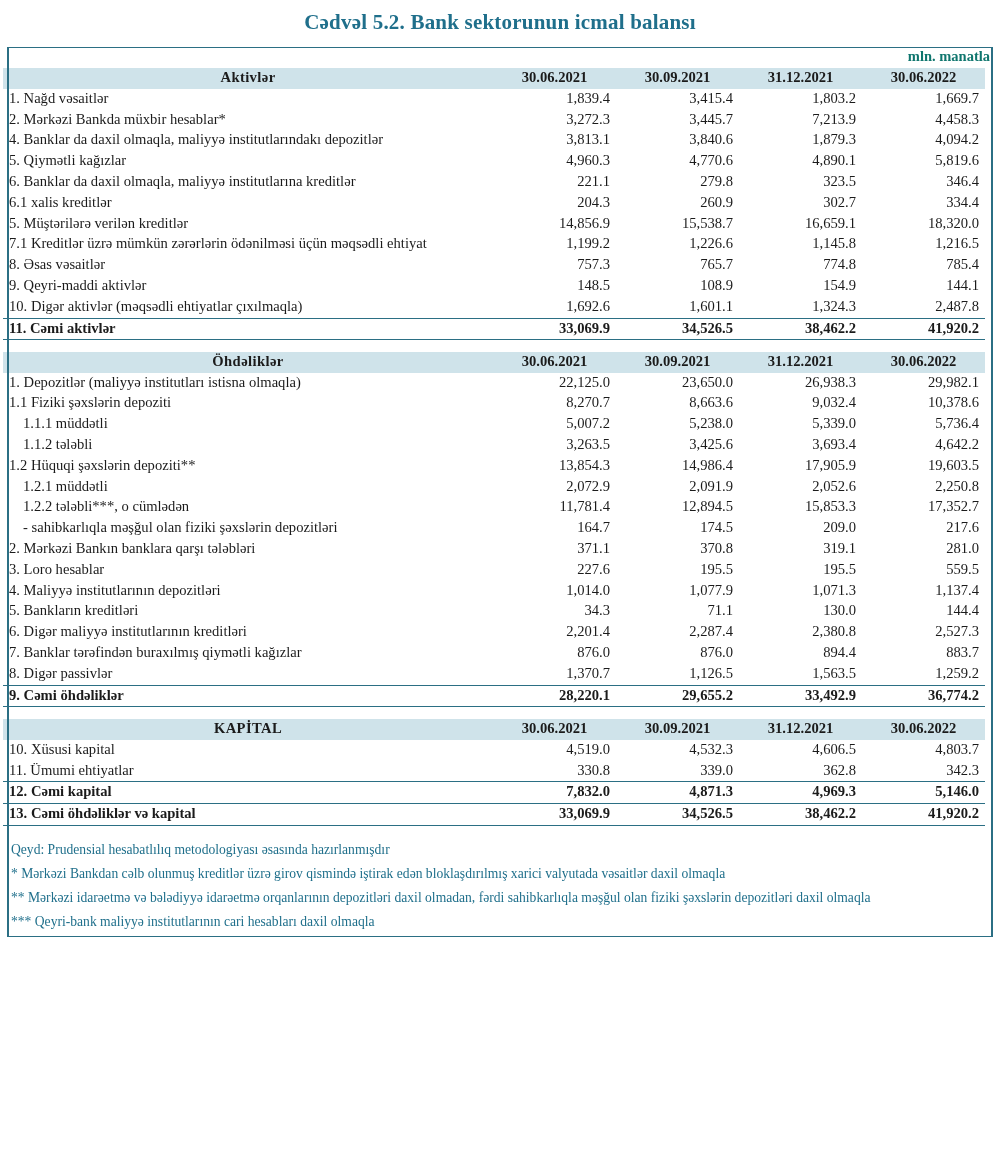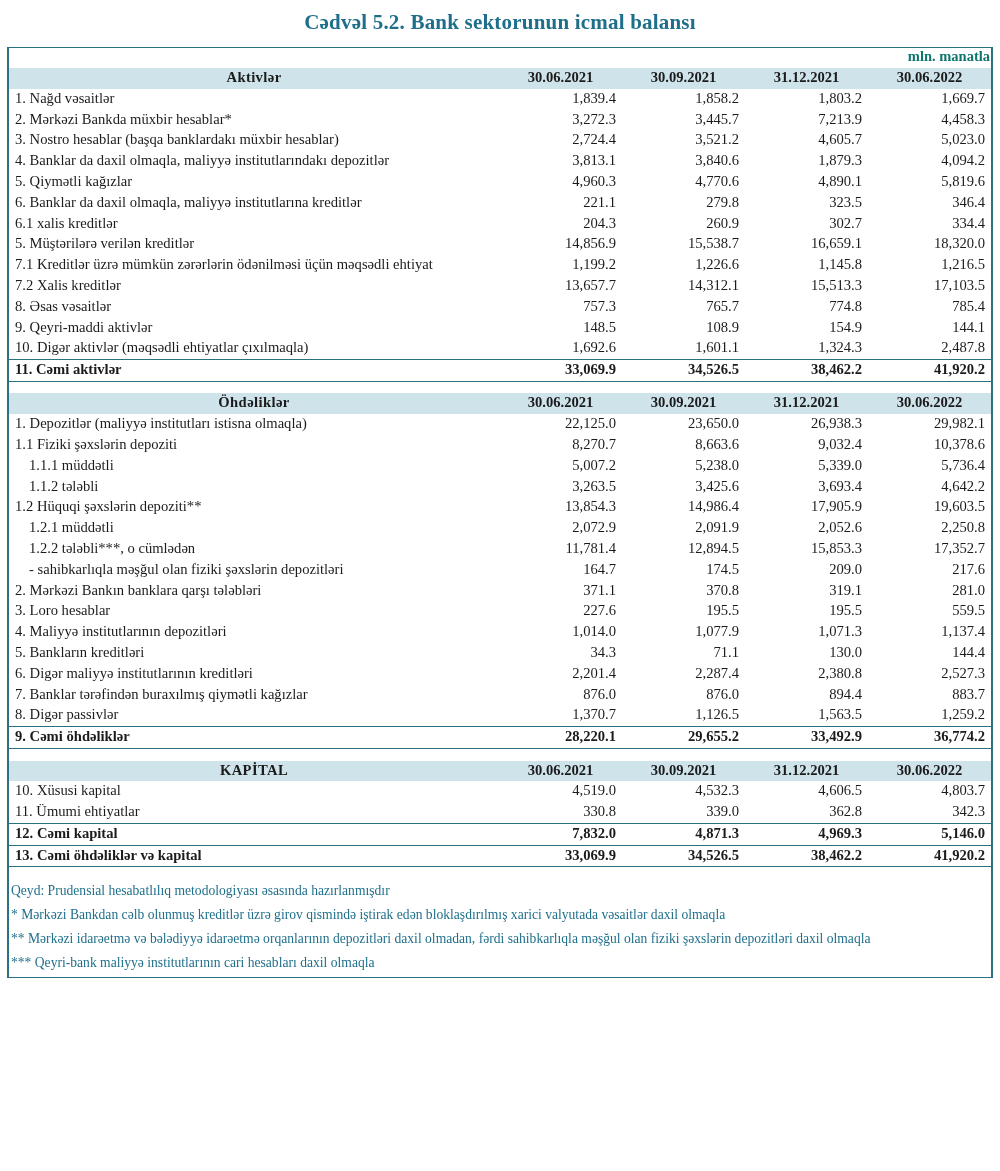--- a/index.html
+++ b/index.html
@@ -32,21 +32,21 @@
   .units {
     text-align: right;
     font-weight: bold;
     font-size: 14.5px;
     padding: 0 10px 3px 0;
     color: #0f766e;
   }
   table.bal {
     border-collapse: collapse;
     width: 982px;
-    margin: 0 9px;
+    margin: 0 3px;
     table-layout: fixed;
   }
   table.bal td, table.bal th {
     font-size: 14.6px;
     padding: 1px 6px 2px 6px;
     line-height: 1.22;
     border: none;
     vertical-align: middle;
   }
   col.c-label { width: 490px; }
@@ -149,39 +149,32 @@
           <tr class="sec-head">
             <th class="lbl">Aktivlər</th>
             <th class="dt">30.06.2021</th>
             <th class="dt">30.09.2021</th>
             <th class="dt">31.12.2021</th>
             <th class="dt">30.06.2022</th>
           </tr>
           <tr class="row">
             <td class="lbl">1. Nağd vəsaitlər</td>
             <td class="num">1,839.4</td>
-            <td class="num">1,858.2</td>
+            <td class="num">3,415.4</td>
             <td class="num">1,803.2</td>
             <td class="num">1,669.7</td>
           </tr>
           <tr class="row">
             <td class="lbl">2. Mərkəzi Bankda müxbir hesablar*</td>
             <td class="num">3,272.3</td>
             <td class="num">3,445.7</td>
             <td class="num">7,213.9</td>
             <td class="num">4,458.3</td>
           </tr>
           <tr class="row">
-            <td class="lbl">3. Nostro hesablar (başqa banklardakı müxbir hesablar)</td>
-            <td class="num">2,724.4</td>
-            <td class="num">3,521.2</td>
-            <td class="num">4,605.7</td>
-            <td class="num">5,023.0</td>
-          </tr>
-          <tr class="row">
             <td class="lbl">4. Banklar da daxil olmaqla, maliyyə institutlarındakı depozitlər</td>
             <td class="num">3,813.1</td>
             <td class="num">3,840.6</td>
             <td class="num">1,879.3</td>
             <td class="num">4,094.2</td>
           </tr>
           <tr class="row">
             <td class="lbl">5. Qiymətli kağızlar</td>
             <td class="num">4,960.3</td>
             <td class="num">4,770.6</td>
@@ -208,27 +201,20 @@
             <td class="num">15,538.7</td>
             <td class="num">16,659.1</td>
             <td class="num">18,320.0</td>
           </tr>
           <tr class="row">
             <td class="lbl">7.1 Kreditlər üzrə mümkün zərərlərin ödənilməsi üçün məqsədli ehtiyat</td>
             <td class="num">1,199.2</td>
             <td class="num">1,226.6</td>
             <td class="num">1,145.8</td>
             <td class="num">1,216.5</td>
-          </tr>
-          <tr class="row">
-            <td class="lbl">7.2 Xalis kreditlər</td>
-            <td class="num">13,657.7</td>
-            <td class="num">14,312.1</td>
-            <td class="num">15,513.3</td>
-            <td class="num">17,103.5</td>
           </tr>
           <tr class="row">
             <td class="lbl">8.  Əsas vəsaitlər</td>
             <td class="num">757.3</td>
             <td class="num">765.7</td>
             <td class="num">774.8</td>
             <td class="num">785.4</td>
           </tr>
           <tr class="row">
             <td class="lbl">9. Qeyri-maddi aktivlər</td>

